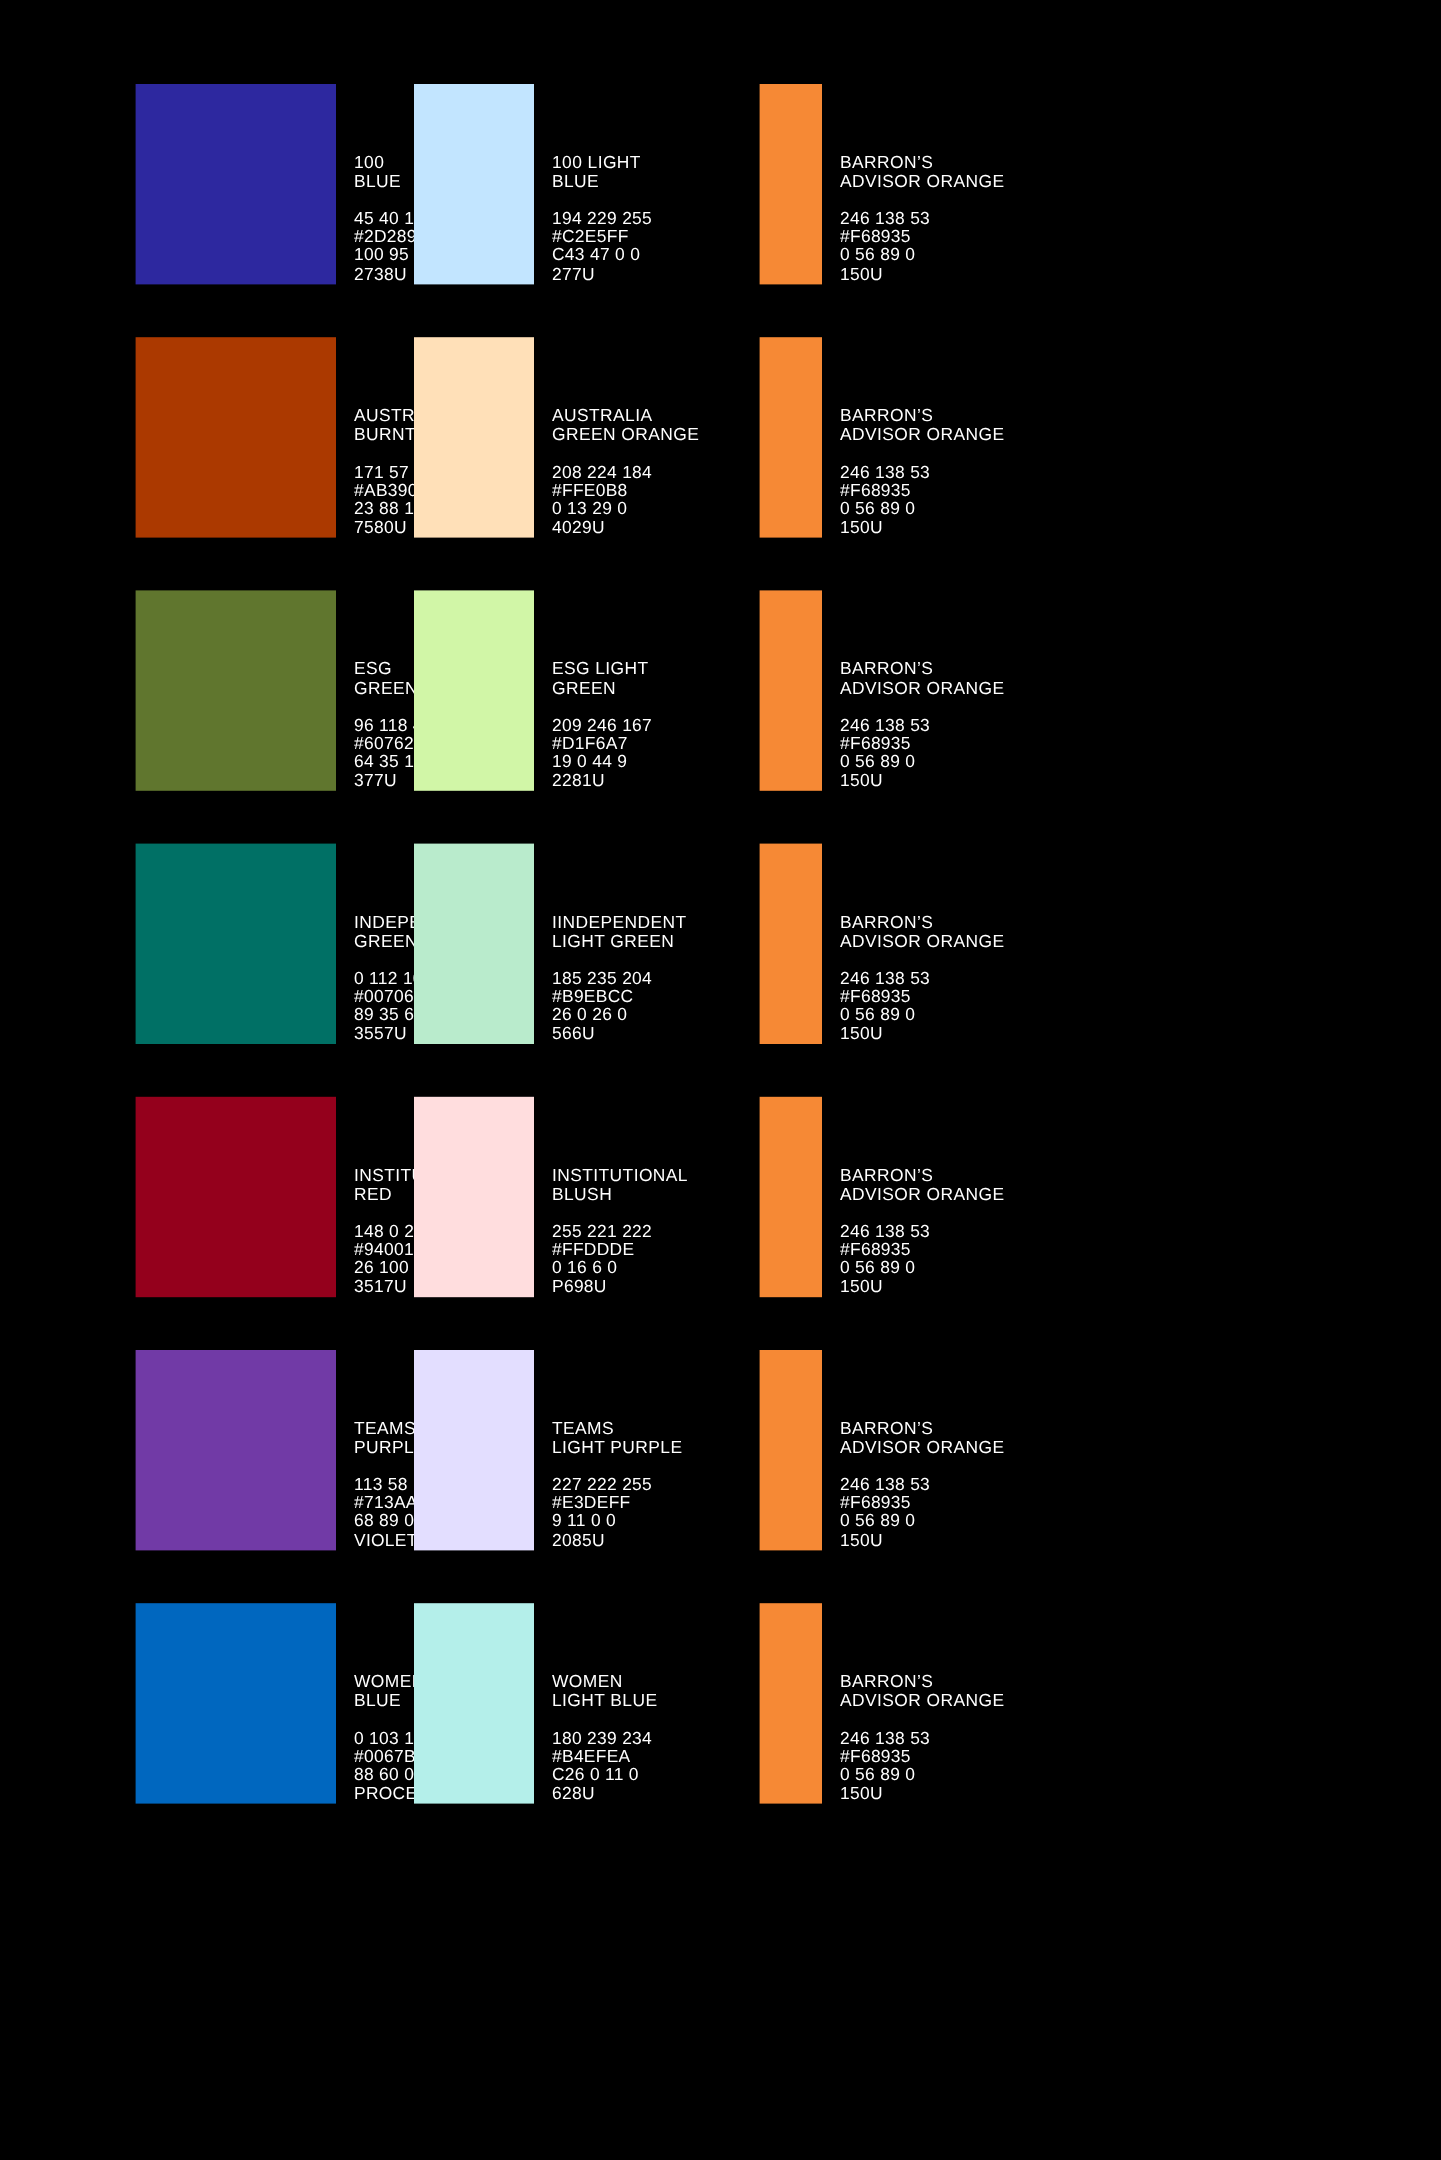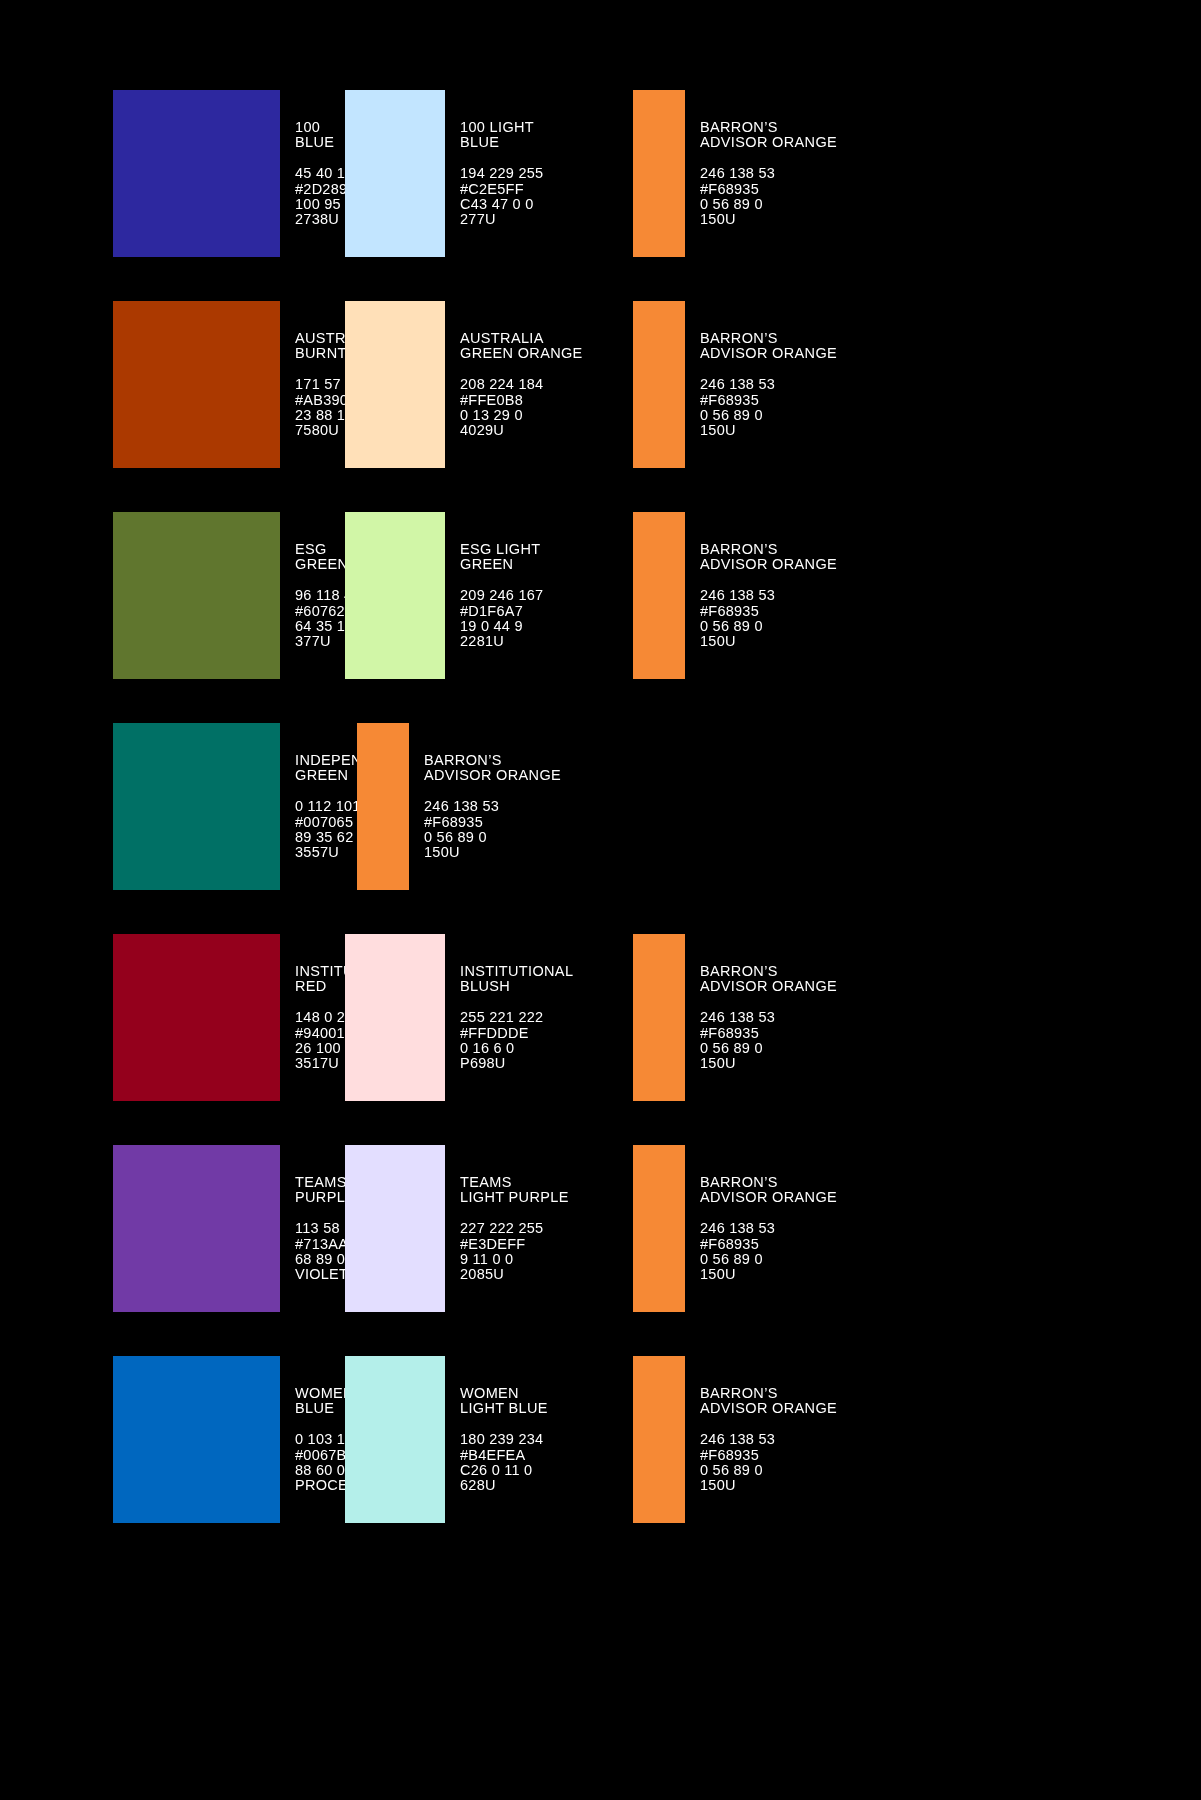--- a/index.html
+++ b/index.html
@@ -24,22 +24,21 @@
   }
   .palette-row {
     display: flex;
     flex-direction: row;
     align-items: flex-start;
     height: 211px;
   }
   .swatch-cell {
     display: flex;
     flex-direction: row;
-    align-items: center;
-    margin-top: 20px;
+    align-items: flex-end;
   }
   .cell-dark   { width: 345px; padding-left: 113px; box-sizing: border-box; }
   .cell-light  { width: 276px; padding-left: 0px;   box-sizing: border-box; }
   .cell-accent { width: 260px; padding-left: 12px;   box-sizing: border-box; }
 
   .swatch {
     flex: none;
     display: block;
   }
   .swatch-lg   { width: 167px; height: 167px; }
@@ -221,20 +220,35 @@
             <span class="nm-line">GREEN</span>
           </div>
           <div class="info-values">
             <span class="val-line">0 112 101</span>
             <span class="val-line">#007065</span>
             <span class="val-line">89 35 62 18</span>
             <span class="val-line">3557U</span>
           </div>
         </div>
       </div>
+      <div class="swatch-cell cell-light">
+        <div class="swatch swatch-md" style="background: rgb(185, 235, 204);"></div>
+        <div class="info">
+          <div class="info-name">
+            <span class="nm-line">IINDEPENDENT</span>
+            <span class="nm-line">LIGHT GREEN</span>
+          </div>
+          <div class="info-values">
+            <span class="val-line">185 235 204</span>
+            <span class="val-line">#B9EBCC</span>
+            <span class="val-line">26 0 26 0</span>
+            <span class="val-line">566U</span>
+          </div>
+        </div>
+      </div>
       <div class="swatch-cell cell-accent">
         <div class="swatch swatch-sm" style="background: rgb(246, 137, 53);"></div>
         <div class="info">
           <div class="info-name">
             <span class="nm-line">BARRON’S</span>
             <span class="nm-line">ADVISOR ORANGE</span>
           </div>
           <div class="info-values">
             <span class="val-line">246 138 53</span>
             <span class="val-line">#F68935</span>

